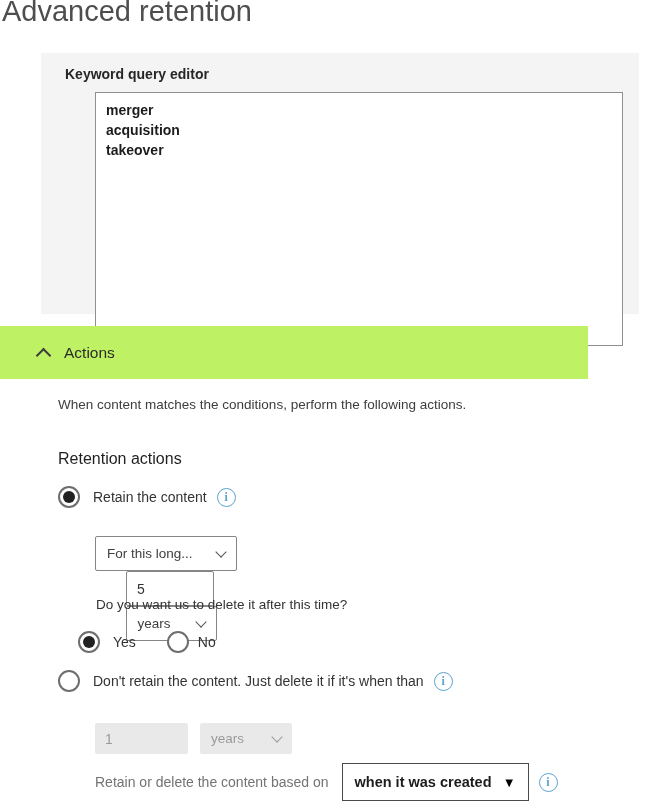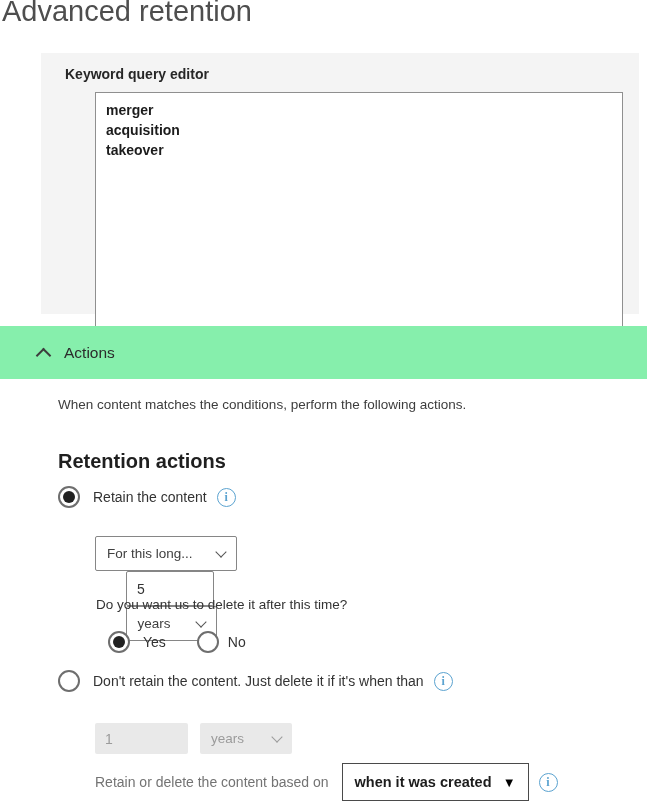--- a/index.html
+++ b/index.html
@@ -52,22 +52,22 @@
     font-size: 14px;
     font-weight: 600;
     color: #1c1c1c;
     line-height: 20px;
   }
 
   
   .actions-bar {
     position: absolute;
     left: 0; top: 326px;
-    width: 647px; height: 53px;
-    background: #86efac;
+    width: 588px; height: 53px;
+    background: #bef264;
     display: flex;
     align-items: center;
     cursor: pointer;
   }
   .chev-up {
     width: 11px; height: 11px;
     border-style: solid;
     border-color: #3d3d3d;
     border-width: 2px 2px 0 0;
     transform: rotate(-45deg);
@@ -83,22 +83,22 @@
   .intro-text {
     position: absolute;
     left: 58px; top: 397px;
     font-size: 13.5px;
     color: #3d3d3d;
   }
 
   .retention-heading {
     position: absolute;
     left: 58px; top: 450px;
-    font-size: 20px;
-    font-weight: 700;
+    font-size: 16px;
+    font-weight: 400;
     color: #1f1f1f;
   }
 
   
   .radio-row { position: absolute; display: flex; align-items: center; }
   .radio {
     width: 22px; height: 22px;
     border-radius: 50%;
     border: 2px solid #6e6e6e;
     background: #ffffff;
@@ -252,21 +252,21 @@
     </div>
     <input class="text-input" style="width: 88px; margin-left: 8px;" value="5">
     <div class="select-box" style="width:91px; margin-left:10px;">
       <span>years</span>
       <span class="chev-down"></span>
     </div>
   </div>
 
   <div class="question-text">Do you want us to delete it after this time?</div>
 
-  <div class="radio-row" style="left:108px; top:631px;">
+  <div class="radio-row" style="left:78px; top:631px;">
     <span class="radio selected"></span>
     <span class="radio-label">Yes</span>
     <span class="radio" style="margin-left:31px;"></span>
     <span class="radio-label" style="margin-left:9px;">No</span>
   </div>
 
   <div class="radio-row" style="left:58px; top:670px;">
     <span class="radio"></span>
     <span class="radio-label">Don't retain the content. Just delete it if it's when than</span>
     <span class="info-icon">i</span>

